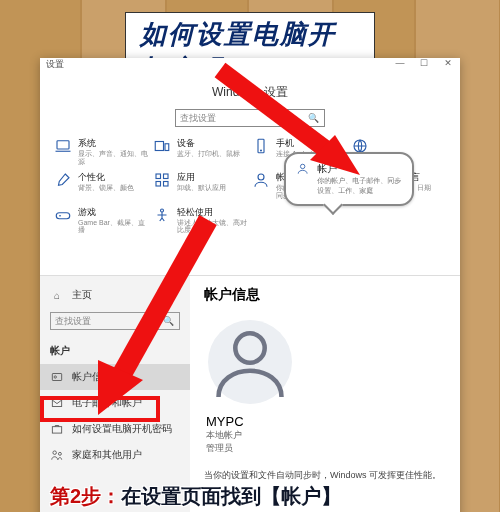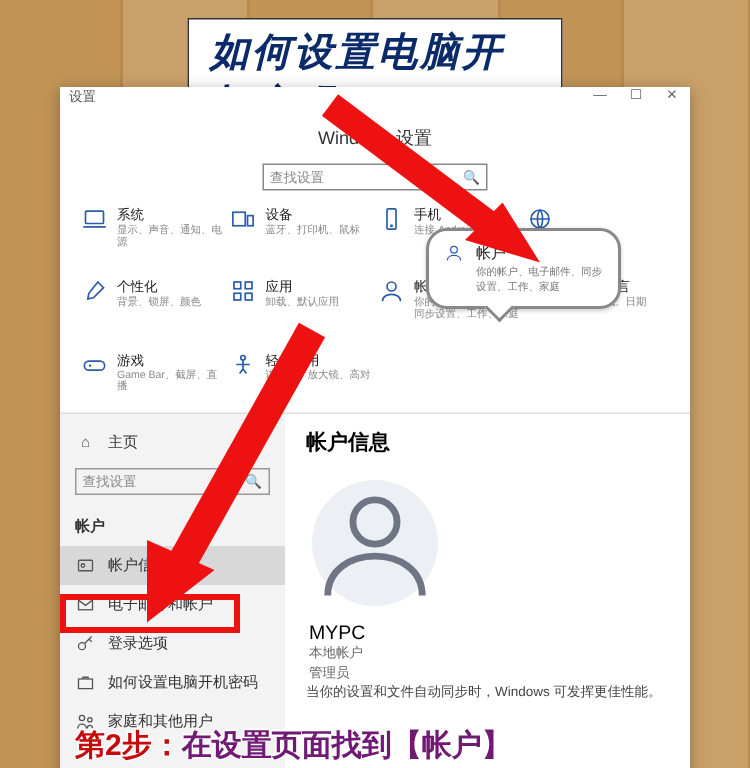--- a/index.html
+++ b/index.html
@@ -14,21 +14,21 @@
     box-shadow:0 2px 10px rgba(0,0,0,.3)}
   
   .win{position:relative;height:47%;border-bottom:1px solid #ddd}
   .titlebar{height:20px;display:flex;align-items:flex-start;font-size:9px;color:#555}
   .titlebar .t{padding-left:6px}
   .titlebar .wbtns{margin-left:auto;display:flex}
   .titlebar .wbtns span{width:24px;text-align:center;color:#666}
   .wtitle{text-align:center;font-size:12px;color:#333;margin-top:6px}
   .searchbox{margin:8px auto 10px;width:150px;height:18px;border:1px solid #888;font-size:9px;
     color:#888;padding:2px 4px;display:flex;align-items:center;justify-content:space-between}
-  .grid{display:grid;grid-template-columns:repeat(4,1fr);gap:20px 4px;padding:0 14px}
+  .grid{display:grid;grid-template-columns:repeat(4,1fr);gap:6px 4px;padding:0 14px}
   .tile{display:flex;gap:6px;align-items:flex-start}
   .tile .ic{width:18px;height:18px;color:#2a5caa;flex:none;display:flex;align-items:center;justify-content:center}
   .tile .txt .h{font-size:9px;color:#222}
   .tile .txt .s{font-size:7px;color:#888;line-height:1.1}
   .bubble{position:absolute;background:#fff;border:2px solid #888;border-radius:14px;
     padding:8px 10px;font-size:8px;color:#555;box-shadow:0 1px 3px rgba(0,0,0,.2)}
   .bubble .tail{position:absolute;width:14px;height:14px;background:#fff;border-left:2px solid #888;
     border-bottom:2px solid #888;transform:rotate(-45deg);bottom:-8px;left:40px}
   
   .acct{position:relative;height:53%;display:flex}
@@ -37,28 +37,28 @@
   .side .row.sel{background:#d8d8d8}
   .side .ic2{width:14px;height:14px;color:#555;flex:none;display:flex;align-items:center;justify-content:center}
   .side .srch{margin:4px 10px 8px;border:1px solid #999;height:18px;font-size:9px;color:#888;
     padding:0 4px;display:flex;align-items:center;justify-content:space-between}
   .main{flex:1;padding:10px 14px}
   .main h2{font-size:14px;font-weight:600;margin-bottom:16px}
   .avatar{width:84px;height:84px;border-radius:50%;background:#eceff3;margin:0 0 10px 4px;
     display:flex;align-items:center;justify-content:center;color:#707585}
   .uname{font-size:13px;font-weight:400;margin-left:2px}
   .usub{font-size:9px;color:#666;margin-left:2px}
-  .desc{font-size:9px;color:#444;}
+  .desc{font-size:9px;color:#444;margin-top:14px}
   
   .redbox{position:absolute;border:4px solid #e11;}
   .arrow{position:absolute;pointer-events:none}
   .arrow svg{overflow:visible}
   .step{position:absolute;bottom:2px;left:50px;font-size:20px;font-weight:900;color:#c40a0a;
     text-shadow:1px 1px 0 #fff,-1px -1px 0 #fff,1px -1px 0 #fff,-1px 1px 0 #fff}
-  .step .accent{color:#701a75}
+  .step .accent{color:#0f172a}
   svg{width:100%;height:100%}
 </style>
 </head>
 <body>
 
 <div class="wood"></div>
 
 <div class="tutorial-title">如何设置电脑开机密码</div>
 
 <div class="screenshot">
@@ -238,29 +238,20 @@
             <span>帐户信息</span>
           </div>
           <div class="row">
             <span class="ic2">
               <svg viewBox="0 0 24 24" fill="none" stroke="currentColor" stroke-width="1.5">
                 <rect x="4" y="6" width="16" height="12"></rect>
                 <path d="M4 7l8 6 8-6"></path>
               </svg>
             </span>
             <span>电子邮件和帐户</span>
-          </div>
-          <div class="row">
-            <span class="ic2">
-              <svg viewBox="0 0 24 24" fill="none" stroke="currentColor" stroke-width="1.5">
-                <circle cx="8" cy="15" r="4"></circle>
-                <path d="M11 12l8-8M16 7l3 3"></path>
-              </svg>
-            </span>
-            <span>登录选项</span>
           </div>
           <div class="row">
             <span class="ic2">
               <svg viewBox="0 0 24 24" fill="none" stroke="currentColor" stroke-width="1.5">
                 <rect x="4" y="8" width="16" height="11"></rect>
                 <path d="M9 8V6h6v2"></path>
               </svg>
             </span>
             <span>如何设置电脑开机密码</span>
           </div>

